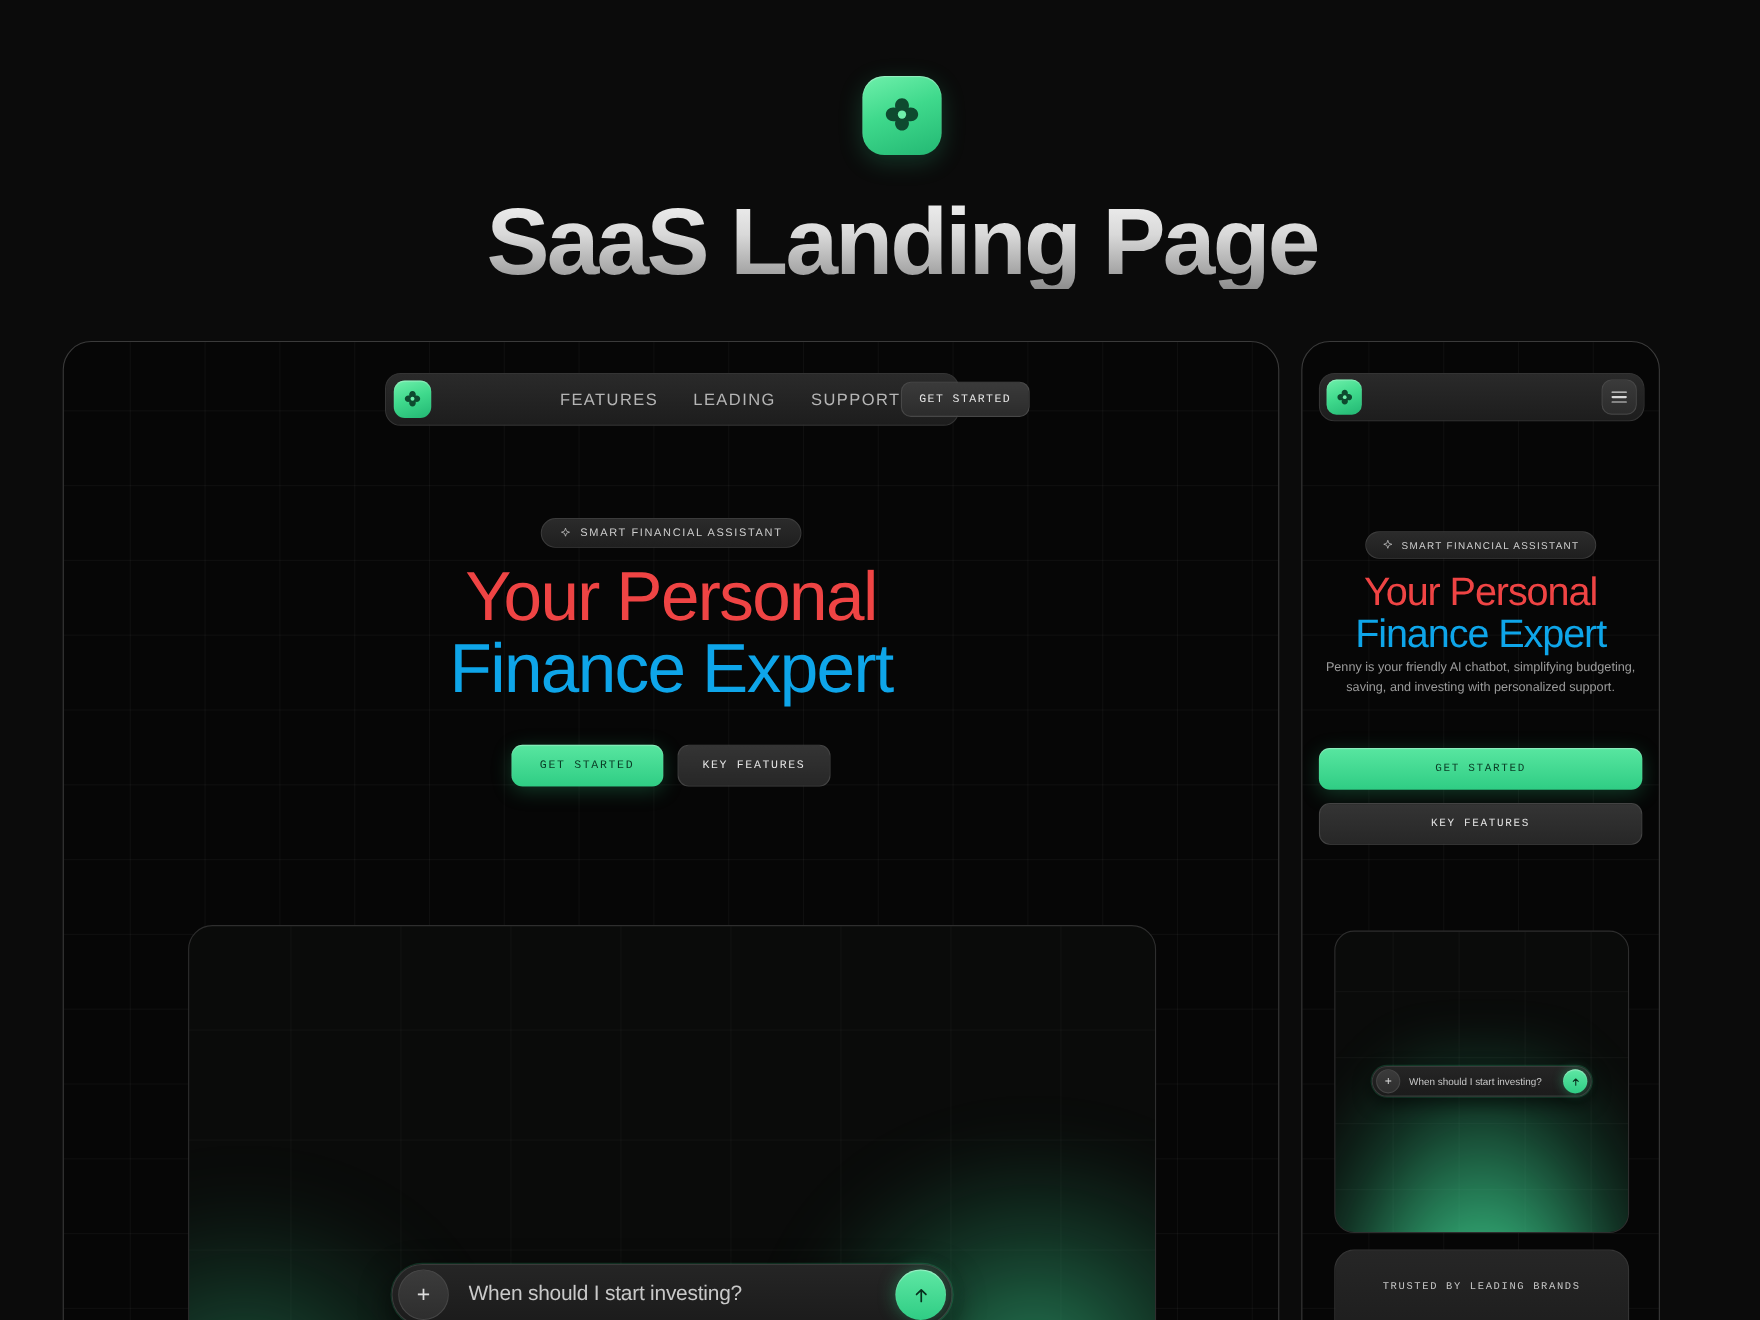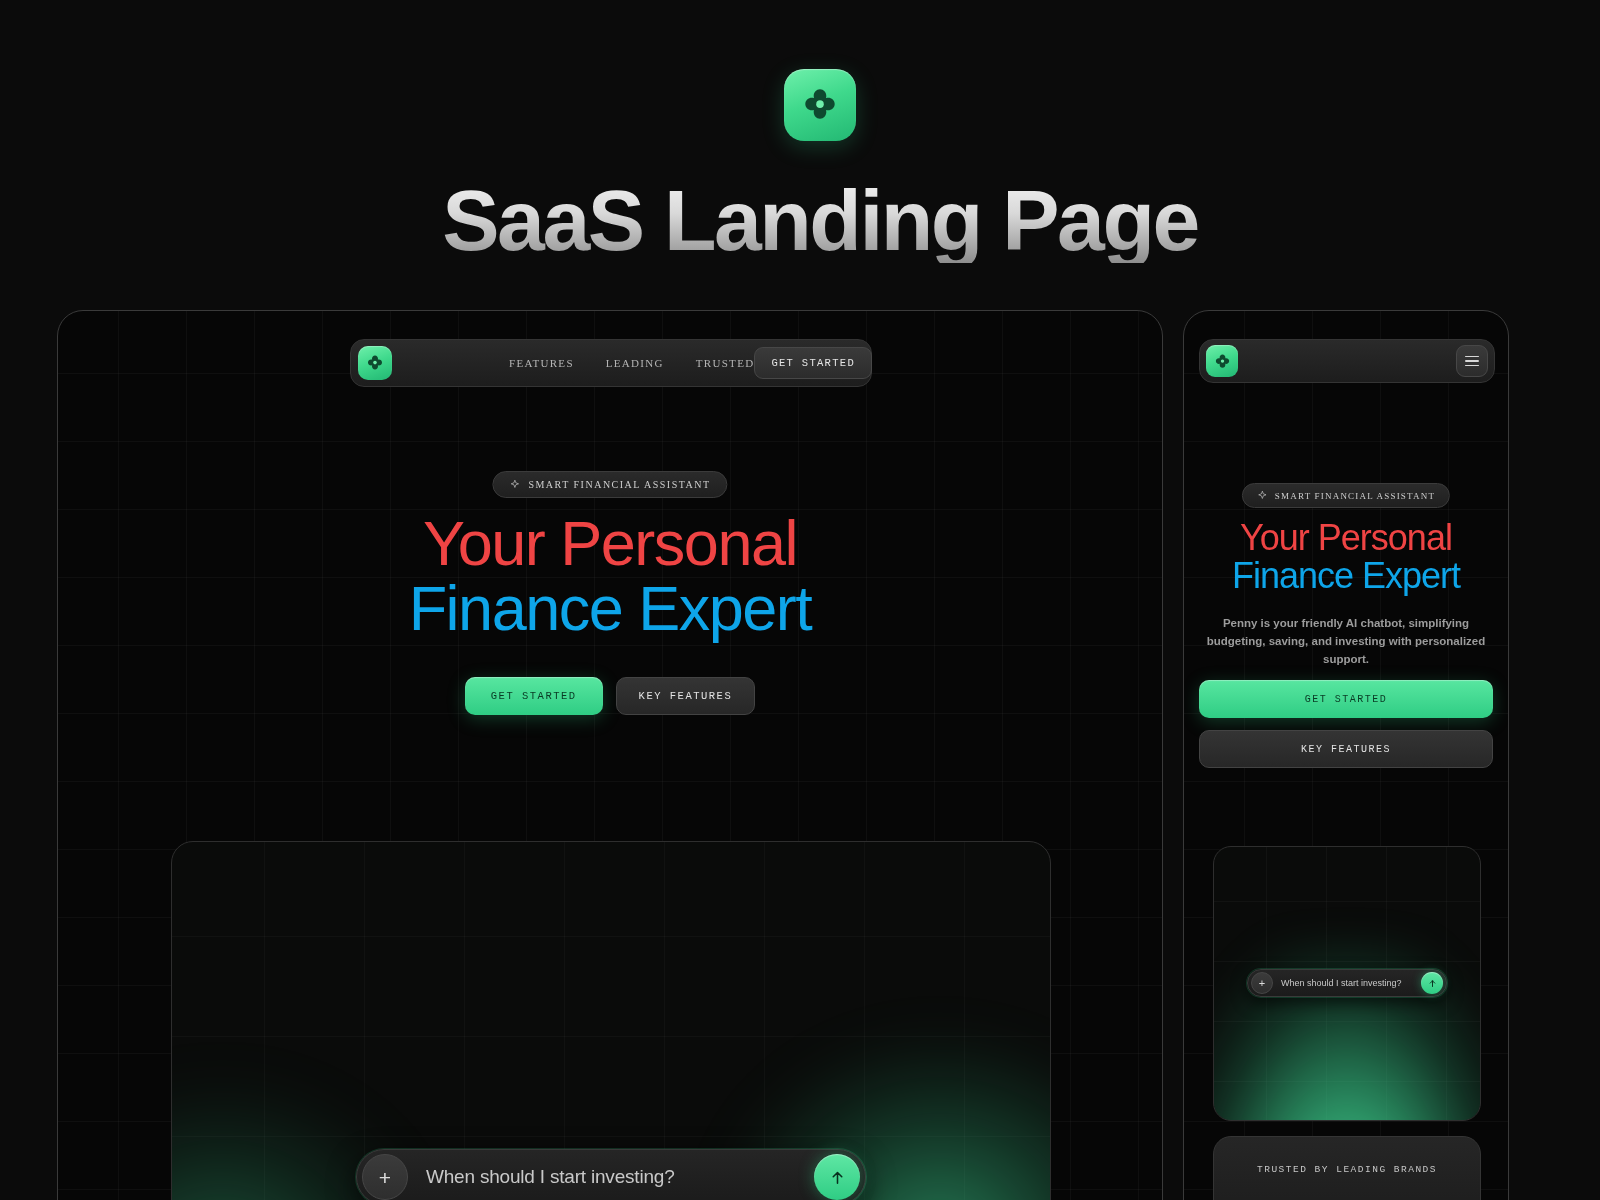--- a/index.html
+++ b/index.html
@@ -69,22 +69,22 @@
   }
   .nav-logo{
     width:34px; height:34px; border-radius:10px;
     background:linear-gradient(160deg,#6ff0ab 0%,#3fd98c 48%,#22b773 100%);
     box-shadow:inset 0 1px 1px rgba(255,255,255,.3);
     display:flex; align-items:center; justify-content:center; flex:none;
   }
   .nav-logo svg{ width:20px; height:20px; display:block; }
   .nav-links{ display:flex; gap:32px; margin-left:117px; }
   .nav-link{
-    font-family:Liberation Serif, serif;
-    font-size:11px; letter-spacing:1.3px; color:#b5b5b5;
+    font-family:Liberation Sans, sans-serif;
+    font-size:15px; letter-spacing:1.3px; color:#b5b5b5;
     cursor:pointer; white-space:nowrap;
   }
   .nav-cta{
     margin-left:auto;
     height:32px; padding:0 16px;
     display:flex; align-items:center;
     background:linear-gradient(180deg,#3a3a3a,#2c2c2c);
     border:1px solid #474747; border-radius:9px;
     font-family:"Liberation Mono", monospace;
     font-size:10.5px; letter-spacing:1.3px; color:#e6e6e6;
@@ -92,21 +92,21 @@
   }
 
   .badge{
     position:absolute; left:50%; transform:translateX(-50%); top:160px;
     height:27px; padding:0 16px;
     display:flex; align-items:center; gap:8px;
     background:linear-gradient(180deg,#2b2b2b,#1f1f1f);
     border:1px solid #3b3b3b; border-radius:999px;
   }
   .badge-text{
-    font-family:Liberation Serif, serif;
+    font-family:Liberation Sans, sans-serif;
     font-size:10px; letter-spacing:1.5px; color:#cfcfcf; white-space:nowrap;
   }
   .sparkle{ width:11px;height:11px;display:block;flex:none; }
 
   .hero{
     position:absolute; left:0; right:0; top:200px; text-align:center;
   }
   .hero h1{
     font-size:63px; line-height:1.03; font-weight:400; letter-spacing:-1.5px;
   }
@@ -231,21 +231,21 @@
     position:absolute; left:50%; transform:translateX(-50%); top:172px;
     height:25px; padding:0 14px;
     display:flex; align-items:center; gap:7px;
     background:linear-gradient(180deg,#2b2b2b,#1f1f1f);
     border:1px solid #3b3b3b; border-radius:999px;
   }
   .m-badge .badge-text{ font-size:9px; letter-spacing:1.2px; }
 
   .m-hero{ position:absolute; left:18px; right:18px; top:208px; text-align:center; }
   .m-hero h1{ font-size:36px; line-height:1.06; font-weight:400; letter-spacing:-1px; }
-  .m-hero p{ margin-top:20px; font-size:11.5px; line-height:1.55; color:#9c9c9c;font-weight:bold; }
+  .m-hero p{ margin-top:4px; font-size:11.5px; line-height:1.55; color:#9c9c9c; }
 
   .m-btns{ position:absolute; left:15px; right:15px; top:369px; display:flex; flex-direction:column; gap:12px; }
   .m-btn-primary{
     height:38px; border-radius:10px; border:none;
     background:linear-gradient(180deg,#58e6a0 0%,#2fcd84 100%);
     color:#093a24;
     font-family:"Liberation Mono", monospace; font-size:10px; letter-spacing:1.5px;
     display:flex;align-items:center;justify-content:center;cursor:pointer;
     box-shadow:0 4px 18px rgba(48,205,132,.25), inset 0 1px 1px rgba(255,255,255,.35);
   }
@@ -327,21 +327,21 @@
     <div class="nav">
       <div class="nav-logo">
         <svg viewBox="0 0 48 48" aria-hidden="true">
           <path d="M24 6c-4.2 0-7.2 3.4-7.2 7.6 0 1.4.4 2.4.4 2.4s-1-.4-2.4-.4C10.6 15.6 7.2 18.6 7.2 22.8c0 4.2 3.4 7.2 7.6 7.2 1.4 0 2.4-.4 2.4-.4s-.4 1-.4 2.4c0 4.2 3 7.6 7.2 7.6s7.2-3.4 7.2-7.6c0-1.4-.4-2.4-.4-2.4s1 .4 2.4.4c4.2 0 7.6-3 7.6-7.2s-3.4-7.2-7.6-7.2c-1.4 0-2.4.4-2.4.4s.4-1 .4-2.4C31.2 9.4 28.2 6 24 6z" fill="#0e4a2f"></path>
           <circle cx="24" cy="23" r="4.3" fill="#6ff0ab"></circle>
         </svg>
       </div>
       <div class="nav-links">
         <span class="nav-link">FEATURES</span>
         <span class="nav-link">LEADING</span>
-        <span class="nav-link">TRUSTED</span>
+        <span class="nav-link">SUPPORT</span>
       </div>
       <div class="nav-cta">GET STARTED</div>
     </div>
 
     <div class="badge">
       <svg class="sparkle" viewBox="0 0 24 24" aria-hidden="true">
         <path d="M12 2.5l2.1 5.9 5.9 2.1-5.9 2.1L12 18.5l-2.1-5.9L4 10.5l5.9-2.1z" fill="none" stroke="#cfcfcf" stroke-width="1.4" stroke-linejoin="round"></path>
       </svg>
       <span class="badge-text">SMART FINANCIAL ASSISTANT</span>
     </div>

